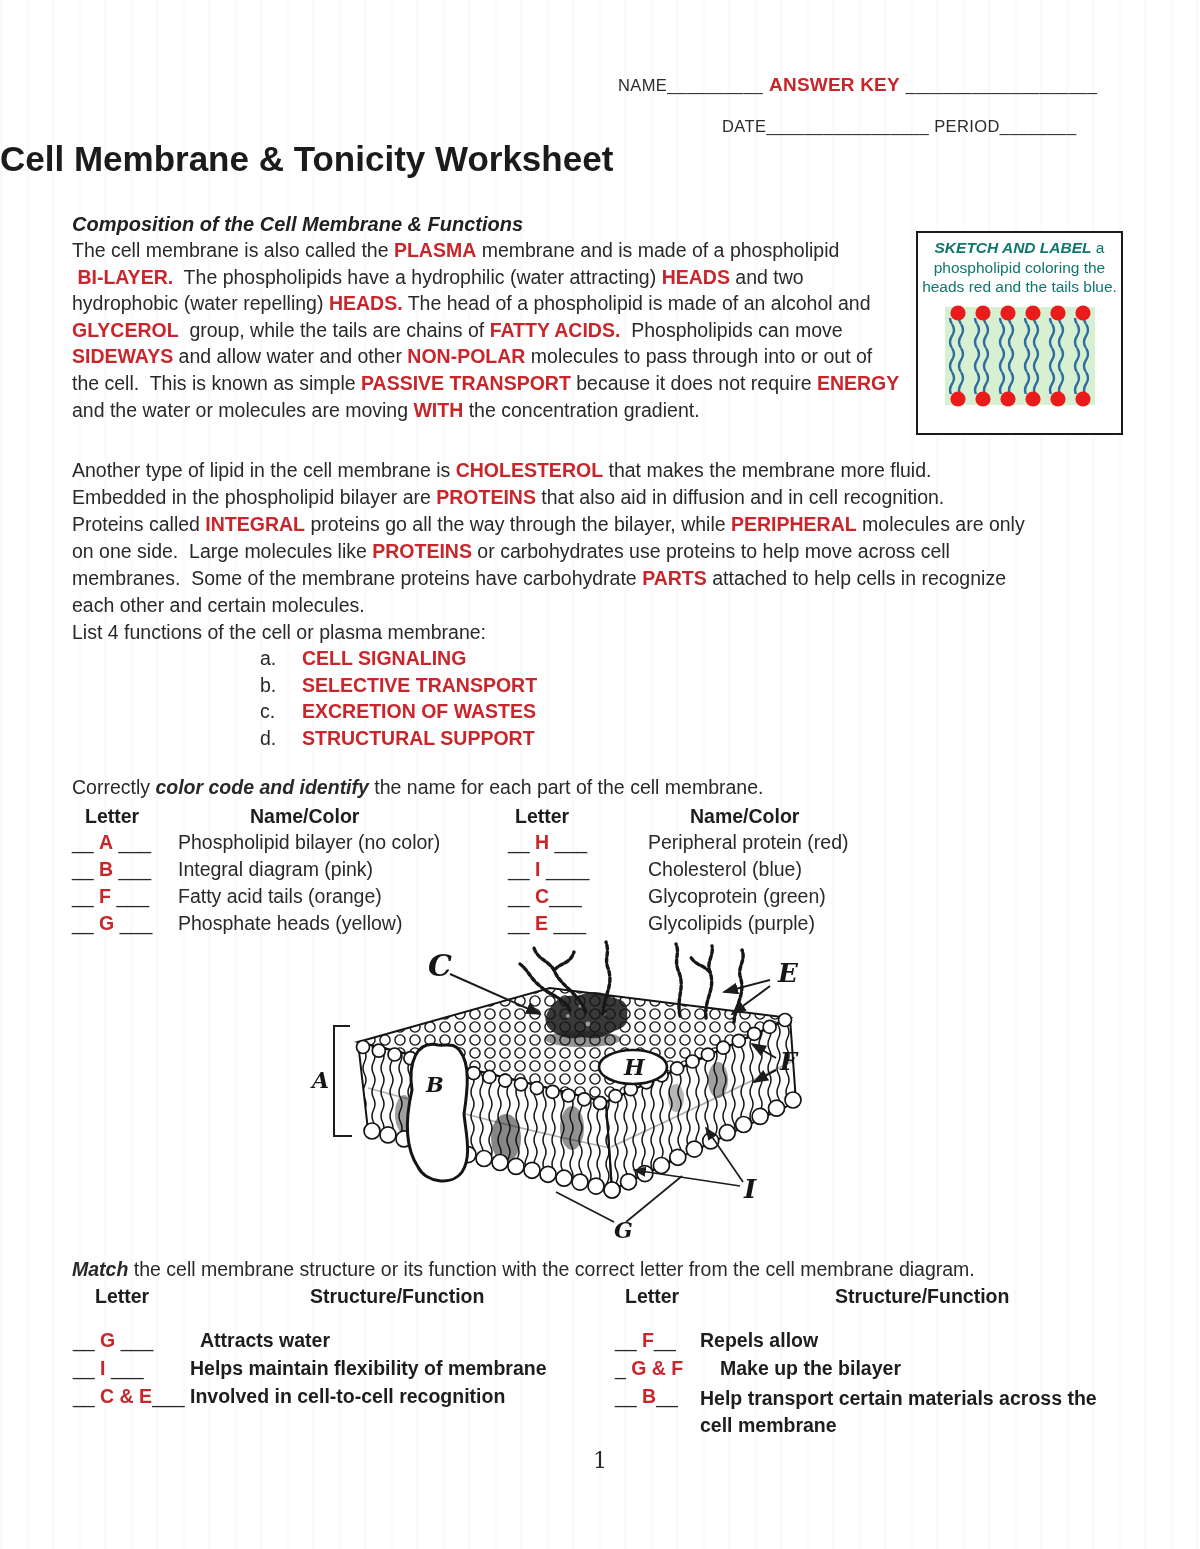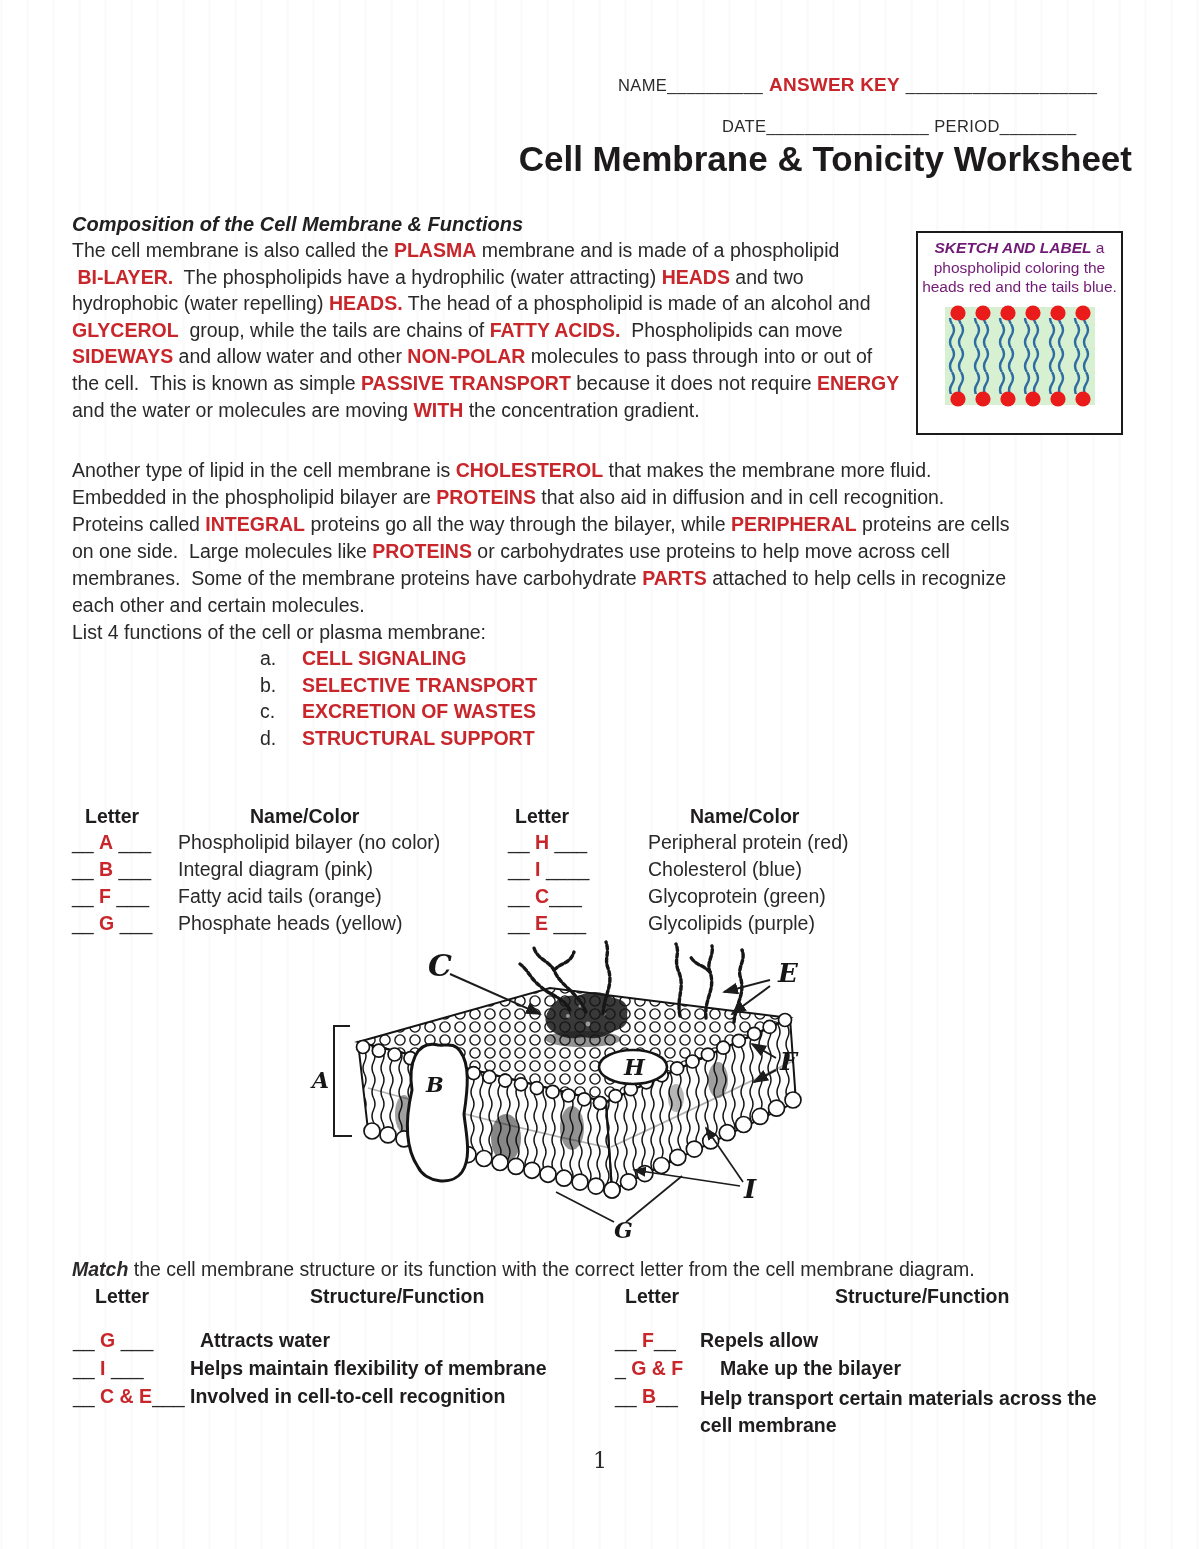--- a/index.html
+++ b/index.html
@@ -10,29 +10,29 @@
   }
   .abs{position:absolute;}
   .pre{white-space:pre;}
   .rl{white-space:pre;}
   .red{color:#c8262b;font-weight:bold;}
   .bi{font-weight:bold;font-style:italic;}
   
   .name-line{top:74px;left:618px;font-size:16.5px;letter-spacing:.4px;color:#2c2a2b;}
   .name-line .ak{font-size:19px;letter-spacing:.2px;padding:0 6px;}
   .date-line{top:117px;left:722px;font-size:16.5px;letter-spacing:.4px;color:#2c2a2b;}
-  .title{top:139px;left:0;width:1132px;text-align:right;font-size:35px;font-weight:bold;color:#1c1a1b;}
+  .title{top:139px;left:0;width:1132px;text-align:left;font-size:35px;font-weight:bold;color:#1c1a1b;}
   
   .intro-heading{top:213px;left:72px;font-size:20px;}
   .para{font-size:19.5px;line-height:26.6px;color:#2a2829;}
   .para1{top:237px;left:72px;}
   .para2{top:457px;left:72px;line-height:27px;}
   
   .sketch-box{top:231px;left:916px;width:207px;height:204px;border:2px solid #1a1a1a;box-sizing:border-box;
-    text-align:center;font-size:15.5px;line-height:19.5px;color:#701a75;padding-top:5px;background:#fff;}
+    text-align:center;font-size:15.5px;line-height:19.5px;color:#0f766e;padding-top:5px;background:#fff;}
   .sketch-box svg{display:block;margin:3px auto 0;}
   
   .func-list{top:645px;left:260px;font-size:19.5px;line-height:26.6px;}
   .func-list .ltr{display:inline-block;width:42px;color:#2a2829;}
   
   .cc-instr{top:776px;left:72px;font-size:19.5px;color:#2a2829;}
   .hdr{font-size:19.5px;font-weight:bold;color:#1e1c1d;}
   .row{font-size:19.5px;color:#2a2829;height:27px;}
   .cell{position:absolute;white-space:pre;}
   
@@ -94,34 +94,35 @@
         <circle cx="89" cy="99" r="7.6" fill="#ea1b1b"></circle>
         <circle cx="114" cy="99" r="7.6" fill="#ea1b1b"></circle>
         <circle cx="139" cy="99" r="7.6" fill="#ea1b1b"></circle>
       </g>
     </svg>
   </div>
 
   <div class="abs para para2">
       <div class="rl"><span>Another type of lipid in the cell membrane is </span><span class="red">CHOLESTEROL</span><span> that makes the membrane more fluid.</span></div>
       <div class="rl"><span>Embedded in the phospholipid bilayer are </span><span class="red">PROTEINS</span><span> that also aid in diffusion and in cell recognition.</span></div>
-      <div class="rl"><span>Proteins called </span><span class="red">INTEGRAL</span><span> proteins go all the way through the bilayer, while </span><span class="red">PERIPHERAL</span><span> proteins are cells</span></div>
+      <div class="rl"><span>Proteins called </span><span class="red">INTEGRAL</span><span> proteins go all the way through the bilayer, while </span><span class="red">PERIPHERAL</span><span> molecules are only</span></div>
       <div class="rl"><span>on one side.  Large molecules like </span><span class="red">PROTEINS</span><span> or carbohydrates use proteins to help move across cell</span></div>
       <div class="rl"><span>membranes.  Some of the membrane proteins have carbohydrate </span><span class="red">PARTS</span><span> attached to help cells in recognize</span></div>
       <div class="rl"><span>each other and certain molecules.</span></div>
     </div>
   <div class="abs para" style="top:619px;left:72px;">List 4 functions of the cell or plasma membrane:</div>
 
   <div class="abs func-list">
     <div><span class="ltr">a.</span><span class="red">CELL SIGNALING</span></div>
     <div><span class="ltr">b.</span><span class="red">SELECTIVE TRANSPORT</span></div>
     <div><span class="ltr">c.</span><span class="red">EXCRETION OF WASTES</span></div>
     <div><span class="ltr">d.</span><span class="red">STRUCTURAL SUPPORT</span></div>
   </div>
 
+  <div class="abs cc-instr"><span>Correctly </span><span class="bi">color code and identify</span><span> the name for each part of the cell membrane.</span></div>
   <div class="abs hdr" style="top:805px;left:85px;">Letter</div>
   <div class="abs hdr" style="top:805px;left:250px;">Name/Color</div>
   <div class="abs hdr" style="top:805px;left:515px;">Letter</div>
   <div class="abs hdr" style="top:805px;left:690px;">Name/Color</div>
 
   <div class="abs row" style="top:831px;left:0;width:1200px;">
     <span class="cell" style="left:72px;"><span>__ </span><span class="red">A</span><span> ___</span></span>
     <span class="cell" style="left:178px;">Phospholipid bilayer (no color)</span>
     <span class="cell" style="left:508px;"><span>__ </span><span class="red">H</span><span> ___</span></span>
     <span class="cell" style="left:648px;">Peripheral protein (red)</span>

